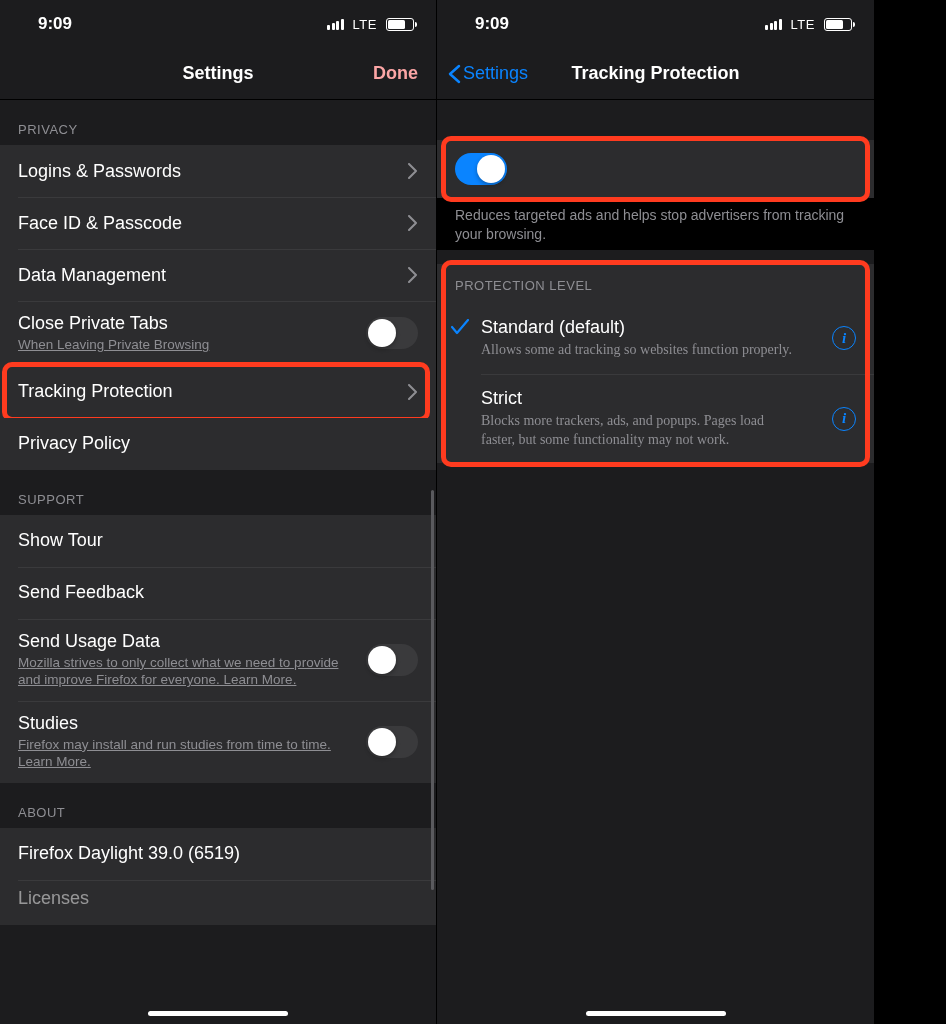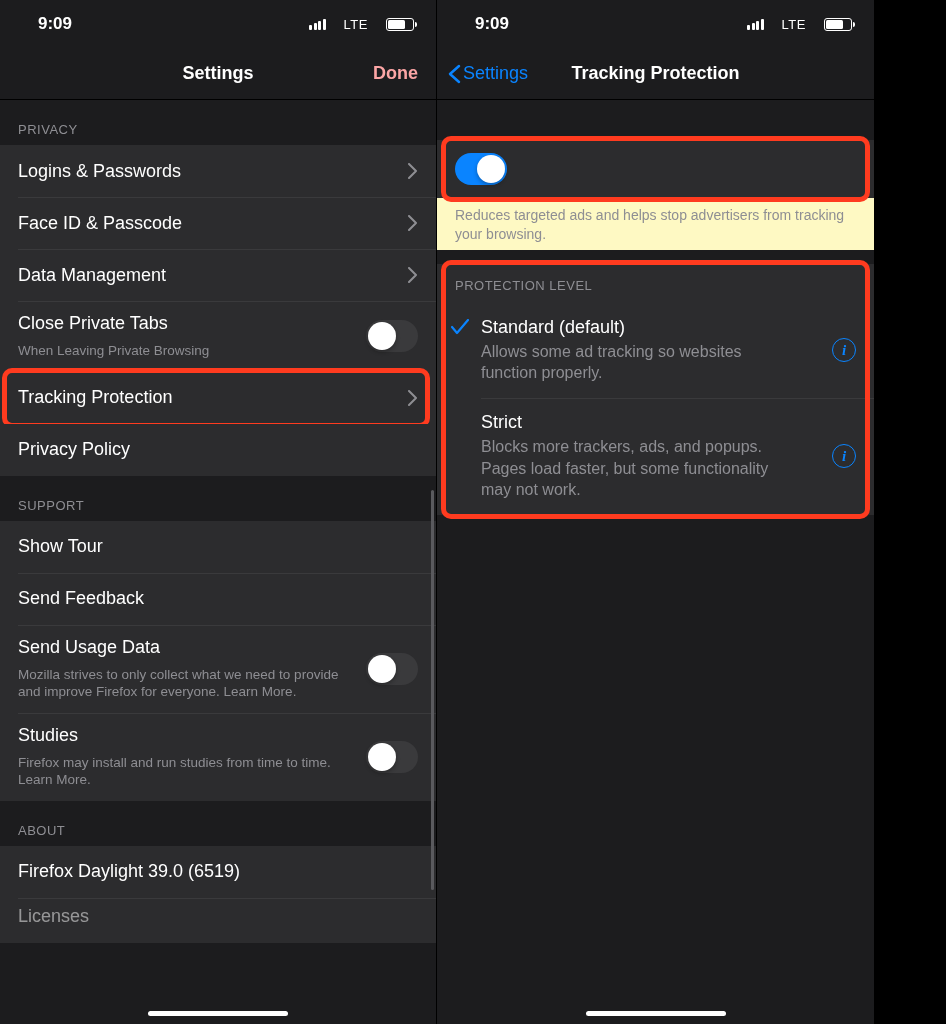--- a/index.html
+++ b/index.html
@@ -25,21 +25,21 @@
     height: 48px;
     display: flex;
     align-items: center;
     justify-content: space-between;
     padding: 0 22px 0 38px;
     color: #fff;
     font-size: 17px;
     font-weight: 600;
     background: #1c1c1e;
   }
-  .status-right { display: flex; align-items: center; gap: 18px; }
+  .status-right { display: flex; align-items: center; gap: 9px; }
   .signal-bars { display: flex; align-items: flex-end; gap: 1.5px; height: 12px; }
   .signal-bars span { width: 3px; background: #fff; border-radius: 1px; }
   .signal-bars span:nth-child(1){height:5px}
   .signal-bars span:nth-child(2){height:7px}
   .signal-bars span:nth-child(3){height:9px}
   .signal-bars span:nth-child(4){height:11px}
   .lte { font-size: 13px; font-weight: 500; letter-spacing: 0.5px; }
   .battery { width: 28px; height: 13px; border: 1.5px solid #fff; border-radius: 3px; position: relative; display:flex; align-items:center; padding:1px;}
   .battery::after { content:""; position:absolute; right:-4px; top:3px; width:2.5px; height:5px; background:#fff; border-radius:0 2px 2px 0;}
   .battery .fill { background:#fff; height:100%; width:70%; border-radius:1.5px;}
@@ -71,21 +71,21 @@
     letter-spacing: 0.5px;
     padding: 22px 18px 8px 18px;
     text-transform: uppercase;
     background: #1c1c1e;
   }
   .section-footer {
     color: #8e8e93;
     font-size: 14px;
     padding: 8px 18px 6px 18px;
     line-height: 1.35;
-    background: #fef9c3;
+    background: #000000;
   }
 
   
   .row {
     background: #2c2c2e;
     min-height: 52px;
     padding: 12px 18px;
     display: flex;
     align-items: center;
     justify-content: space-between;
@@ -93,21 +93,21 @@
   }
   .row + .row::before {
     content:"";
     position:absolute;
     top:0; left:18px; right:0;
     height:1px;
     background:#3a3a3c;
   }
   .row-text { flex: 1; padding-right: 12px; }
   .row-title { color: #fff; font-size: 18px; font-weight: 400; }
-  .row-sub { color: #8e8e93; font-size: 13.5px; line-height: 1.3; margin-top: 8px; }
+  .row-sub { color: #8e8e93; font-size: 13.5px; line-height: 1.3; margin-top: 2px; text-decoration: underline; }
   .chevron { color: #8e8e93; flex-shrink: 0; display: flex; align-items: center; }
 
   
   .toggle {
     width: 52px; height: 32px; border-radius: 16px; background: #3a3a3c; position: relative; flex-shrink:0;
   }
   .toggle .knob {
     position: absolute; top: 2px; left: 2px;
     width: 28px; height: 28px; border-radius: 50%; background: #fff;
     box-shadow: 0 2px 4px rgba(0,0,0,0.3);
@@ -128,21 +128,21 @@
     padding: 14px 18px 14px 44px;
     position: relative;
   }
   .prot-row + .prot-row::before {
     content:""; position:absolute; top:0; left:44px; right:0; height:1px; background:#3a3a3c;
   }
   .prot-check {
     position: absolute; left: 14px; top: 16px; color: #0a84ff;
   }
   .prot-title { color: #fff; font-size: 18px; }
-  .prot-sub { color: #8e8e93; font-size: 16px; line-height: 1.35; margin-top: 3px; max-width: 320px;}
+  .prot-sub { color: #8e8e93; font-size: 14px; line-height: 1.35; margin-top: 3px; max-width: 320px; font-family: Liberation Serif, serif;}
   .info-btn {
     position: absolute; right: 18px; top: 50%; transform: translateY(-50%);
     width: 24px; height: 24px; border: 1.5px solid #0a84ff; border-radius: 50%;
     color: #0a84ff; font-style: italic; font-family: Georgia, serif;
     display: flex; align-items: center; justify-content: center;
     font-size: 15px; font-weight: 600;
   }
 
   .scrollbar-hint {
     position: absolute;

